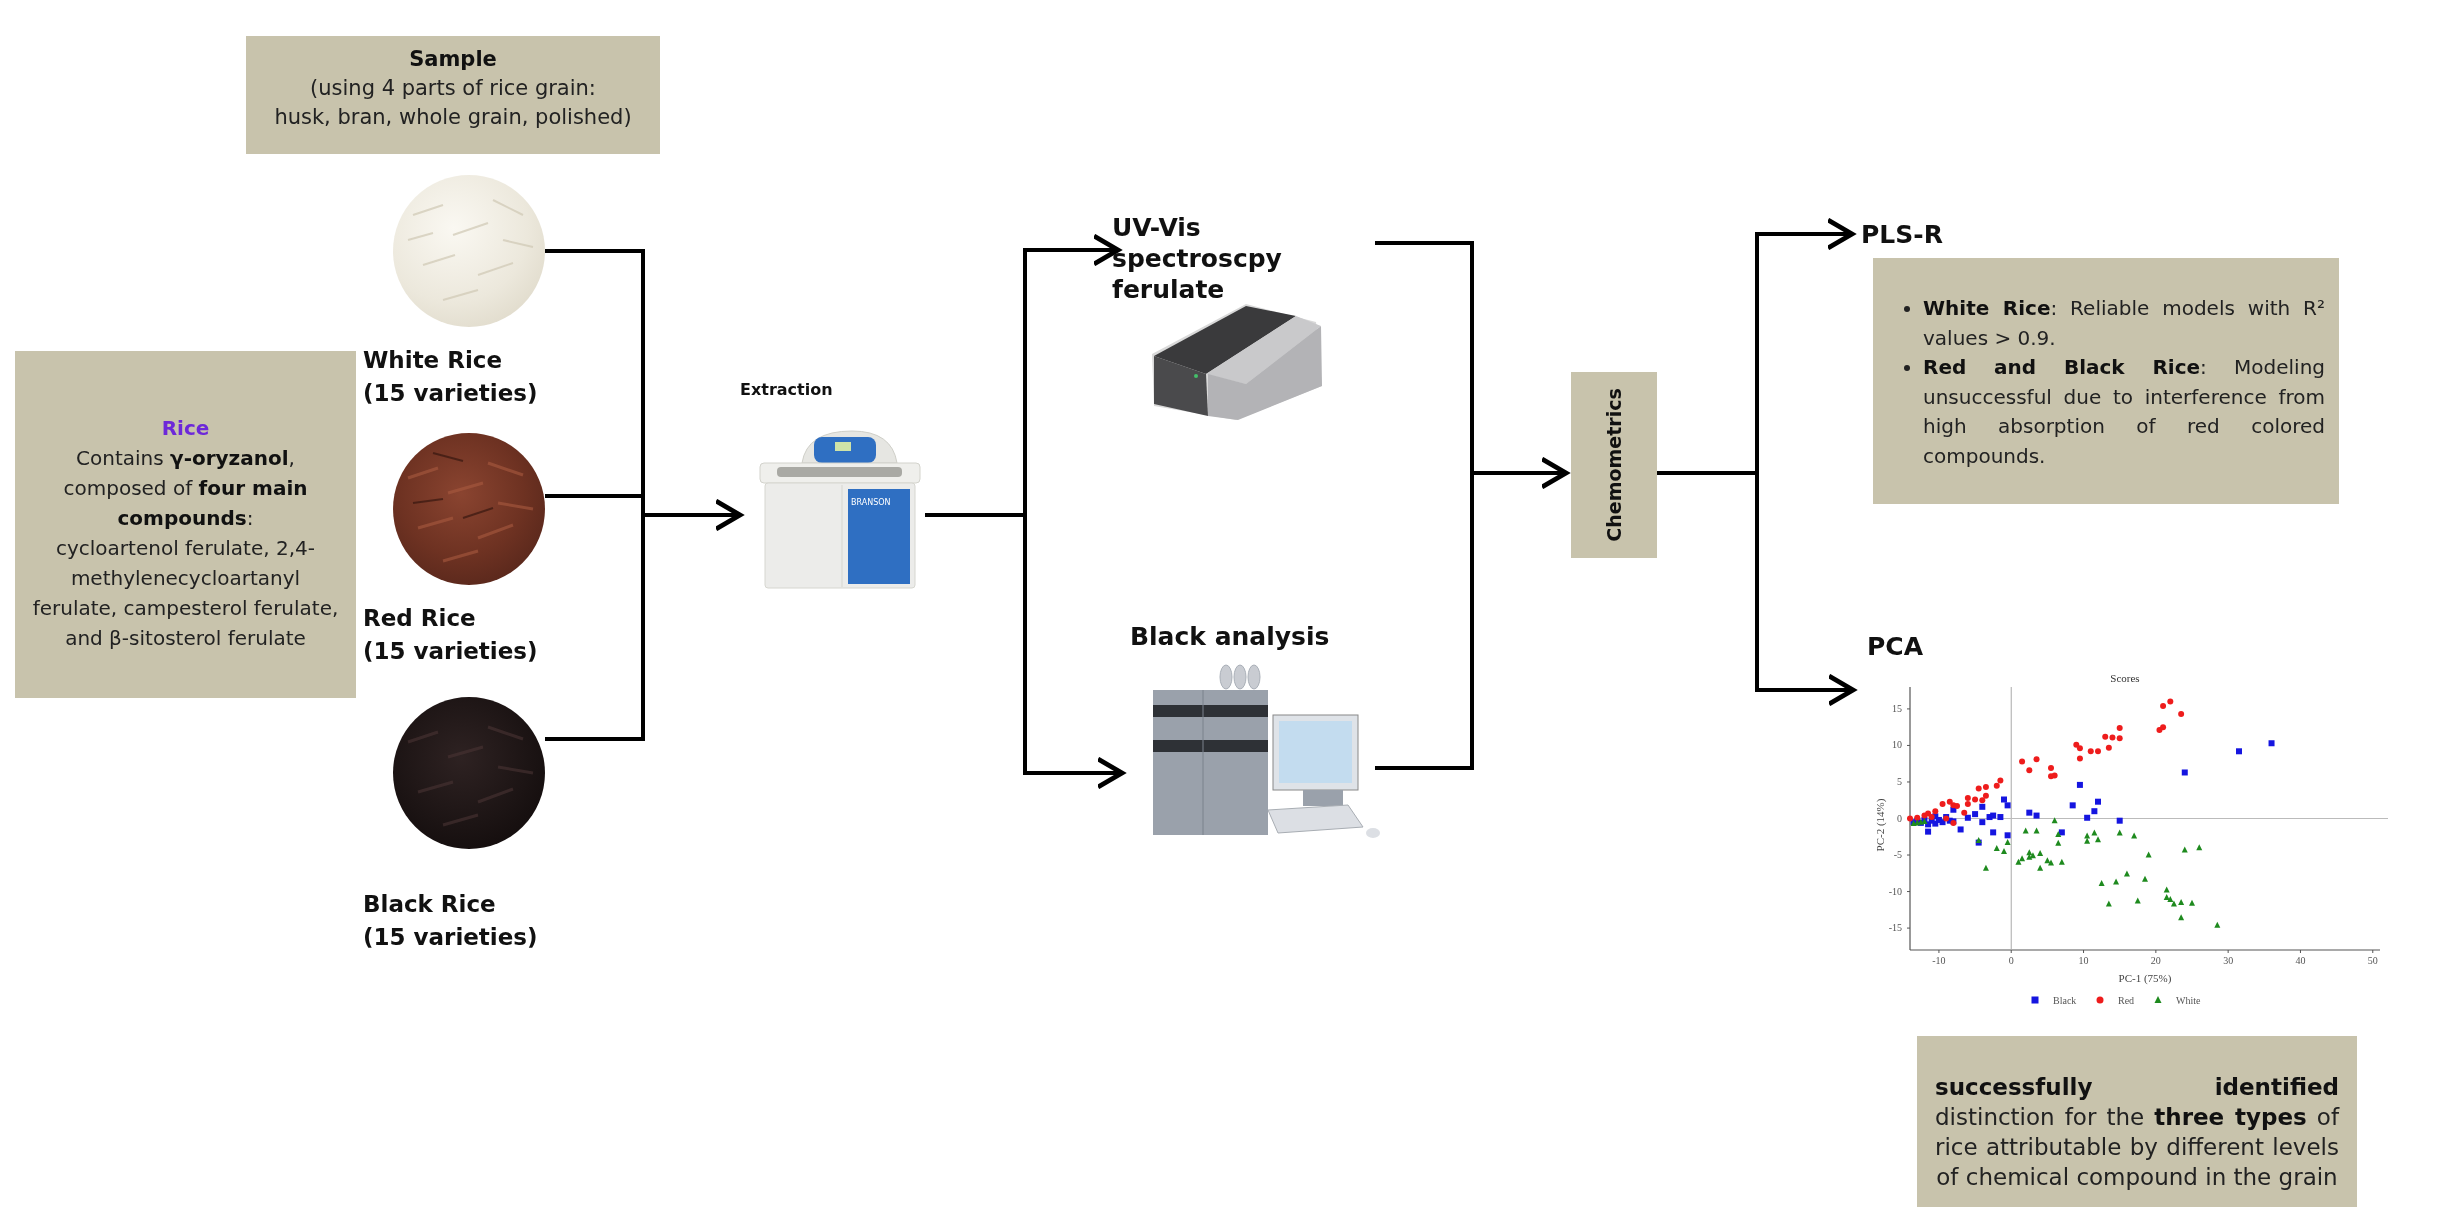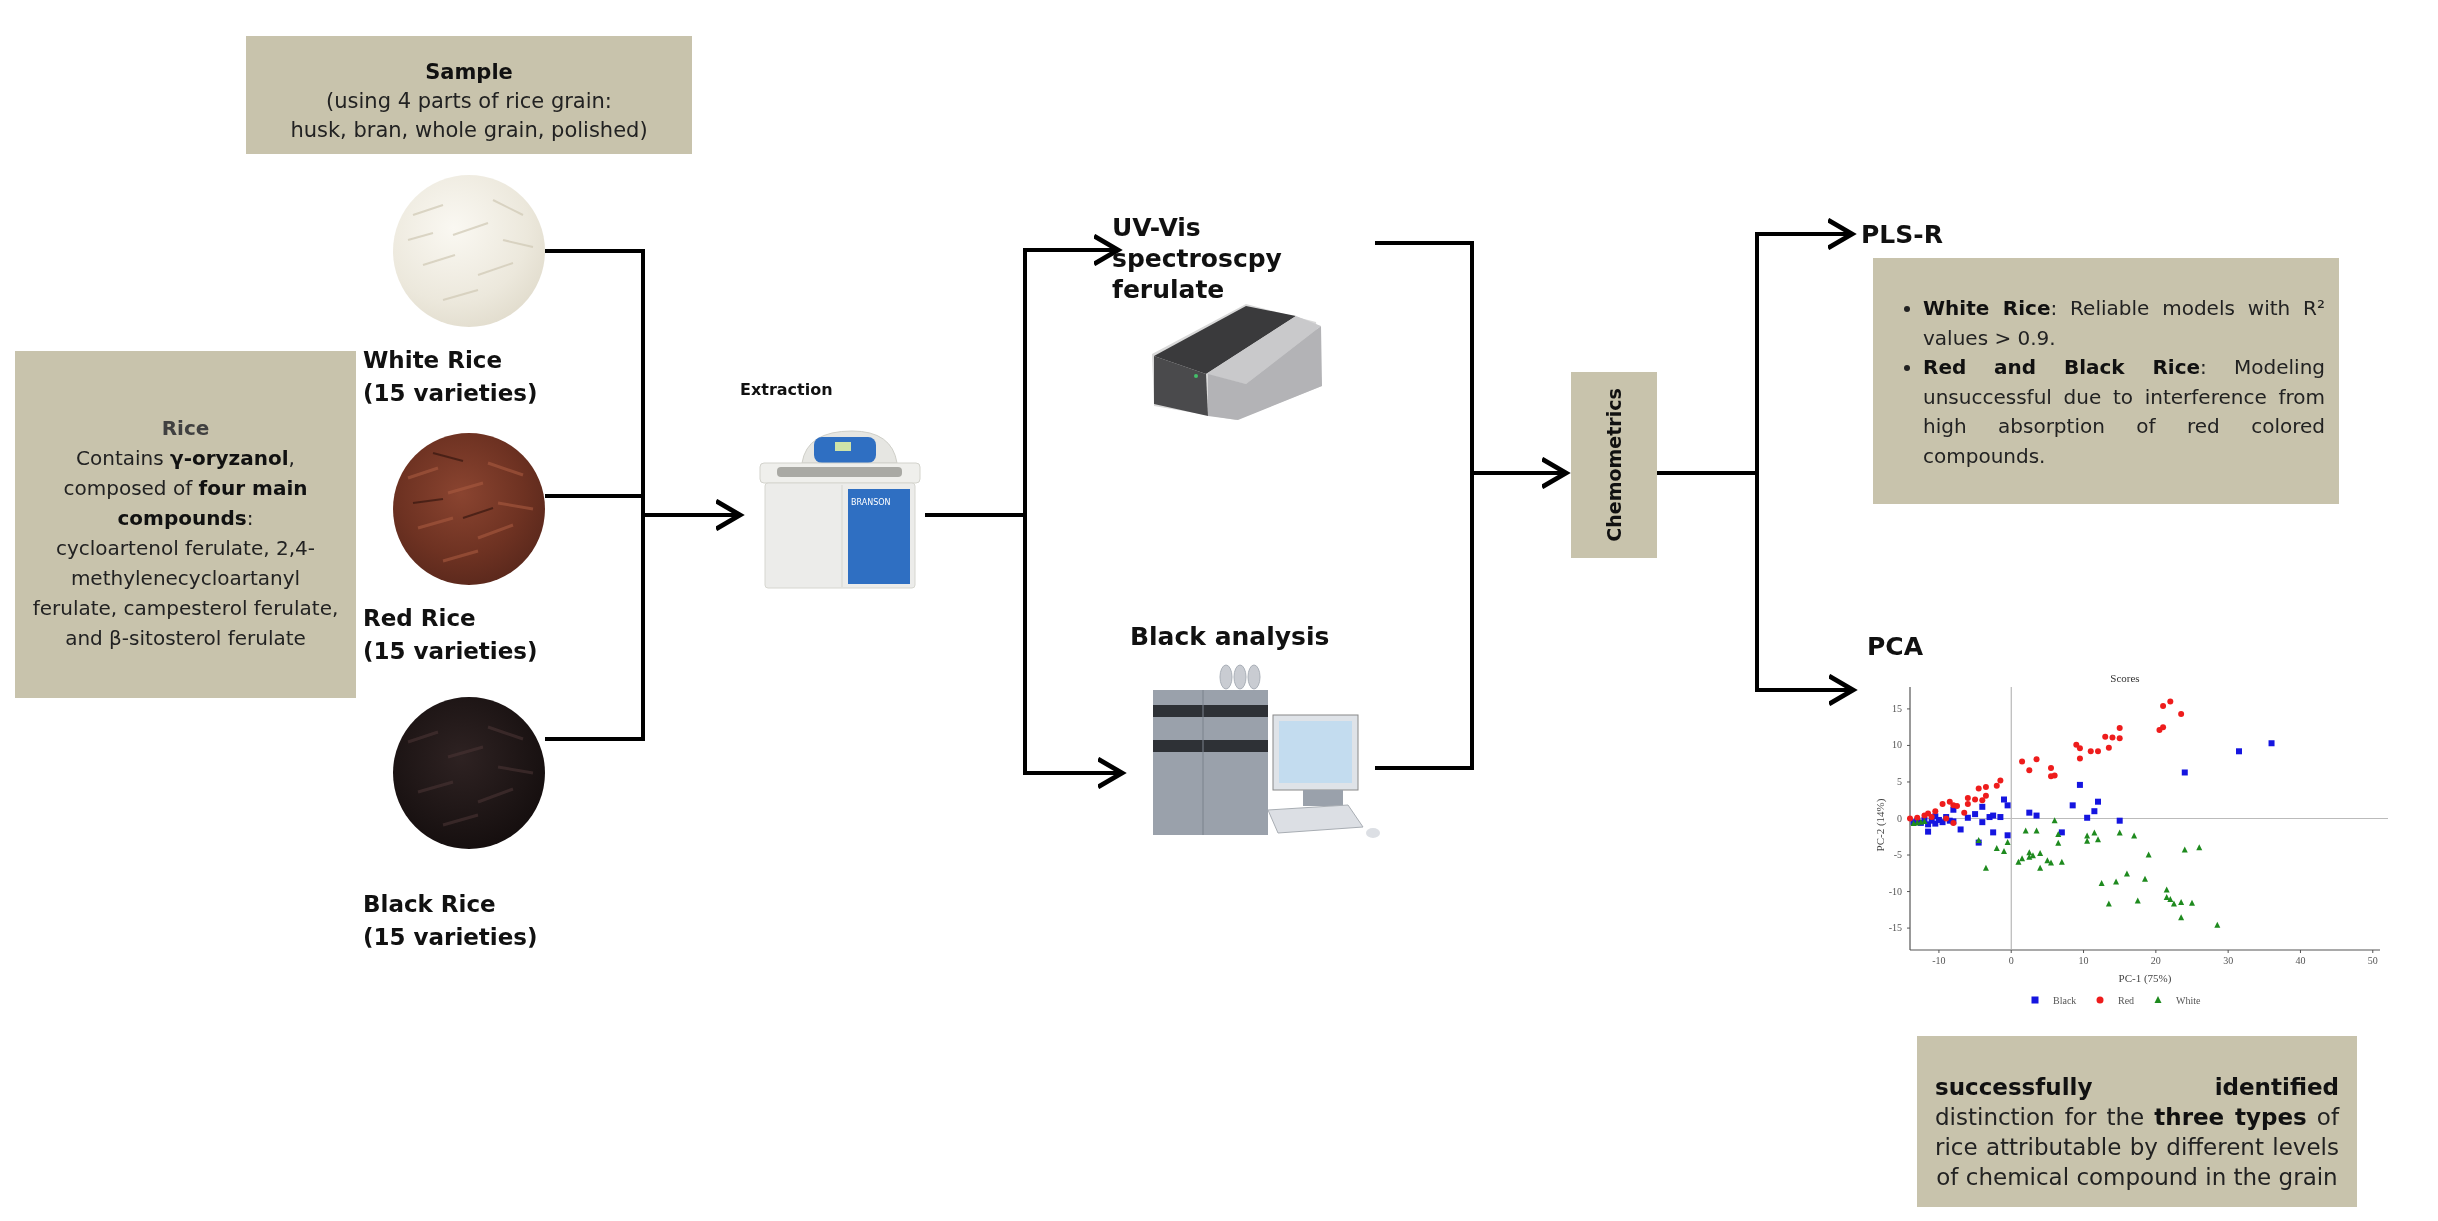--- a/index.html
+++ b/index.html
@@ -35,28 +35,28 @@
 
     <path d="M1375,243 H1472 V768 H1375"></path>
     <path d="M1472,473 H1566" marker-end="url(#arr)"></path>
 
     <path d="M1657,473 H1757"></path>
     <path d="M1757,473 V234 H1852" marker-end="url(#arr)"></path>
     <path d="M1757,473 V690 H1853" marker-end="url(#arr)"></path>
   </g>
 </svg>
 
-<div class="box ctext" style="left:246px;top:36px;width:446px;height:118px;padding-top:22px;font-size:21px;line-height:29px;">
+<div class="box ctext" style="left:246px;top:36px;width:414px;height:118px;padding-top:9px;font-size:21px;line-height:29px;">
   <div style="font-weight:bold;color:#111;">Sample</div>
   <div>(using 4 parts of rice grain:</div>
   <div>husk, bran, whole grain, polished)</div>
 </div>
 
 <div class="box ctext" style="left:15px;top:351px;width:341px;height:347px;padding-top:62px;font-size:20px;line-height:30px;">
-  <div style="font-weight:bold;color:#404040;">Rice</div>
+  <div style="font-weight:bold;color:#6d28d9;">Rice</div>
   <div><span>Contains </span><b>γ-oryzanol</b><span>,</span></div>
   <div><span>composed of </span><b>four main</b></div>
   <div><b>compounds</b><span>:</span></div>
   <div>cycloartenol ferulate, 2,4-</div>
   <div>methylenecycloartanyl</div>
   <div>ferulate, campesterol ferulate,</div>
   <div>and β-sitosterol ferulate</div>
 </div>
 
 <div class="circle" style="left:393px;top:175px;width:152px;height:152px;background:radial-gradient(circle at 40% 35%,#faf8f2 0%,#ece8dc 55%,#d8d2c0 100%);">

